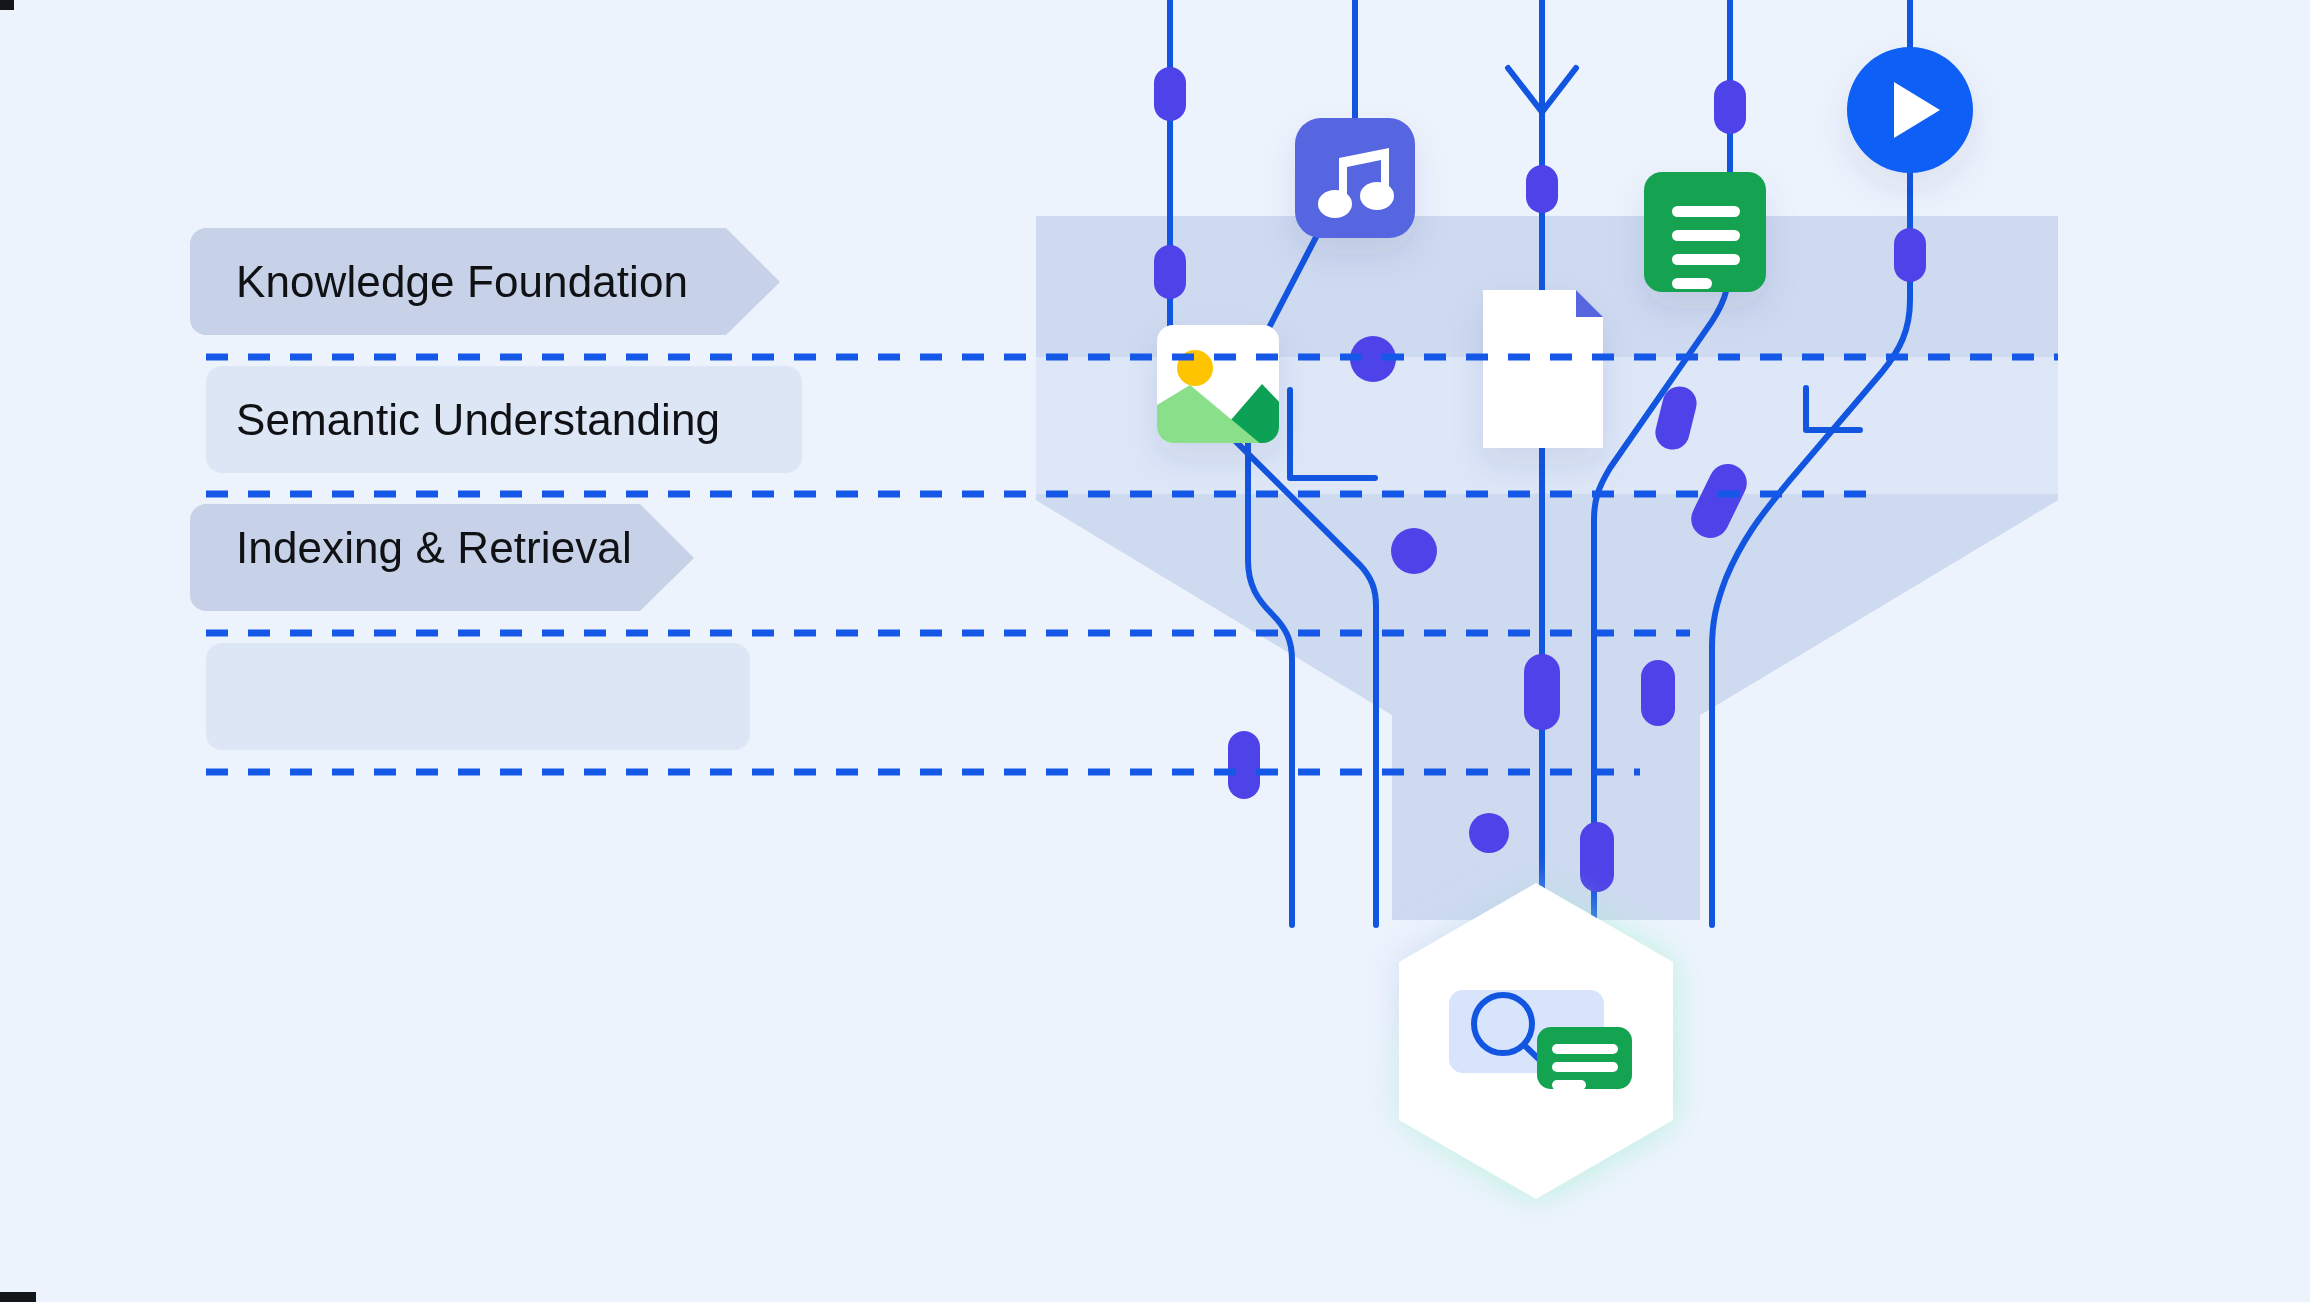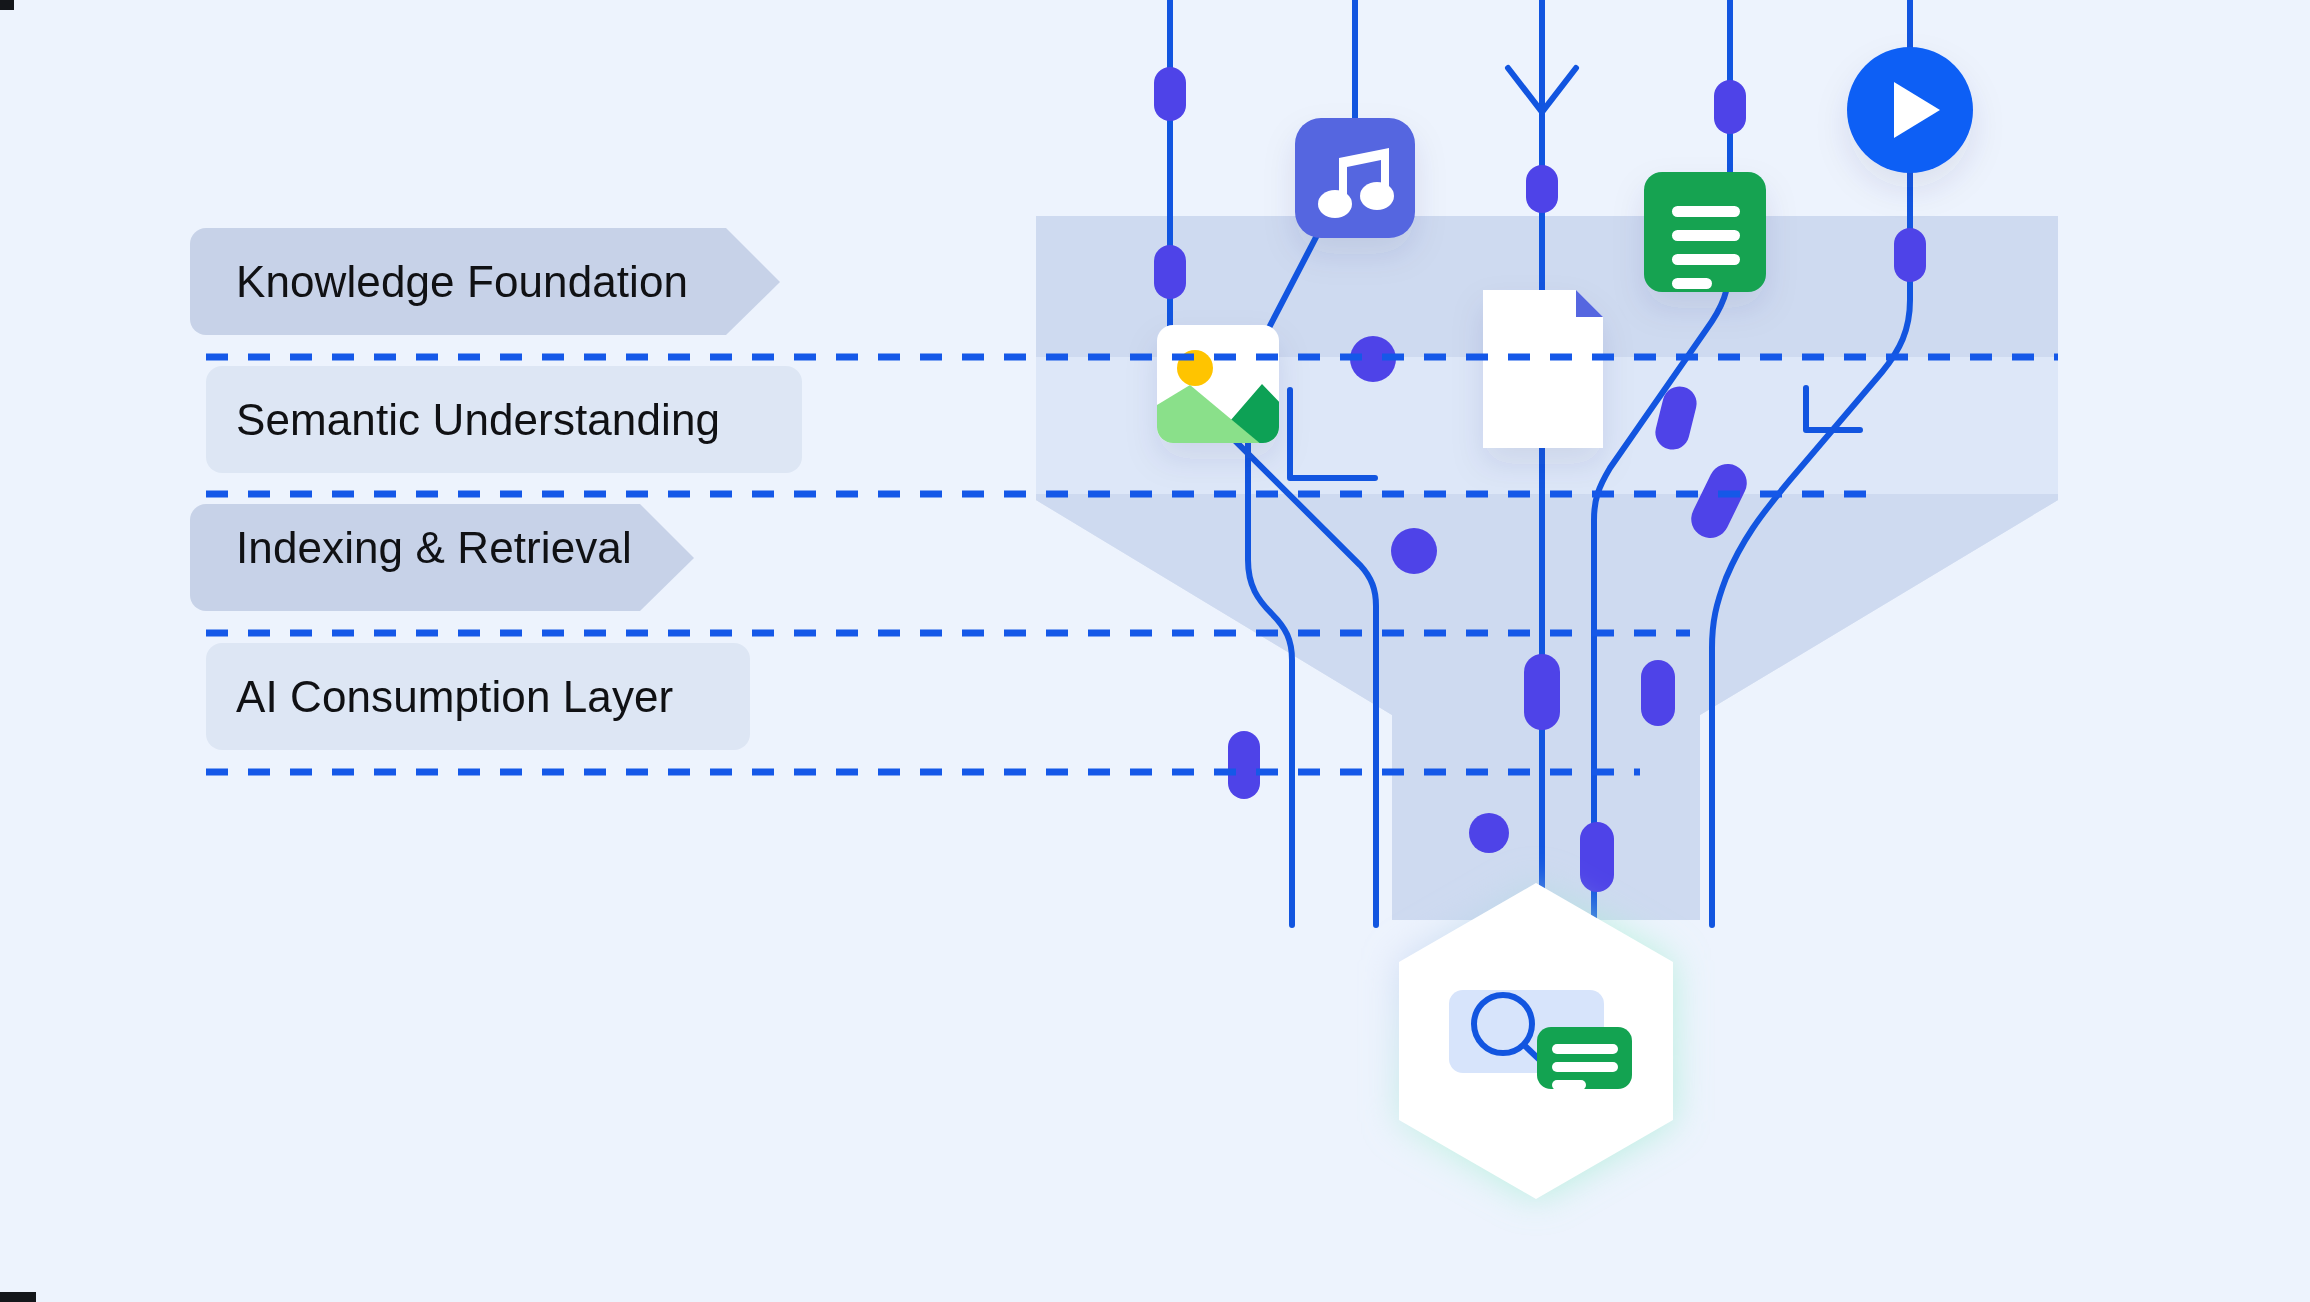--- a/index.html
+++ b/index.html
@@ -196,21 +196,18 @@
   <div class="stage-labels">
     <div class="stage-chip" style="left:206px; top:366px; width:596px; height:107px;">
       <span>Semantic Understanding</span>
     </div>
     <div class="stage-chip" style="left:206px; top:228px; width:580px; height:107px;">
       <span>Knowledge Foundation</span>
     </div>
     <div class="stage-chip" style="left:206px; top:504px; width:494px; height:88px;">
       <span>Indexing &amp; Retrieval</span>
     </div>
-    <div class="stage-chip" style="left:206px; top:643px; width:544px; height:107px;">
-      <span>AI Consumption Layer</span>
-    </div>
   </div>
 
   <div class="corner-mark" style="left:0px; top:0px; width:14px; height:10px;"></div>
   <div class="corner-mark" style="left:0px; top:1292px; width:36px; height:10px;"></div>
 
 </div>
 
 </body></html>

